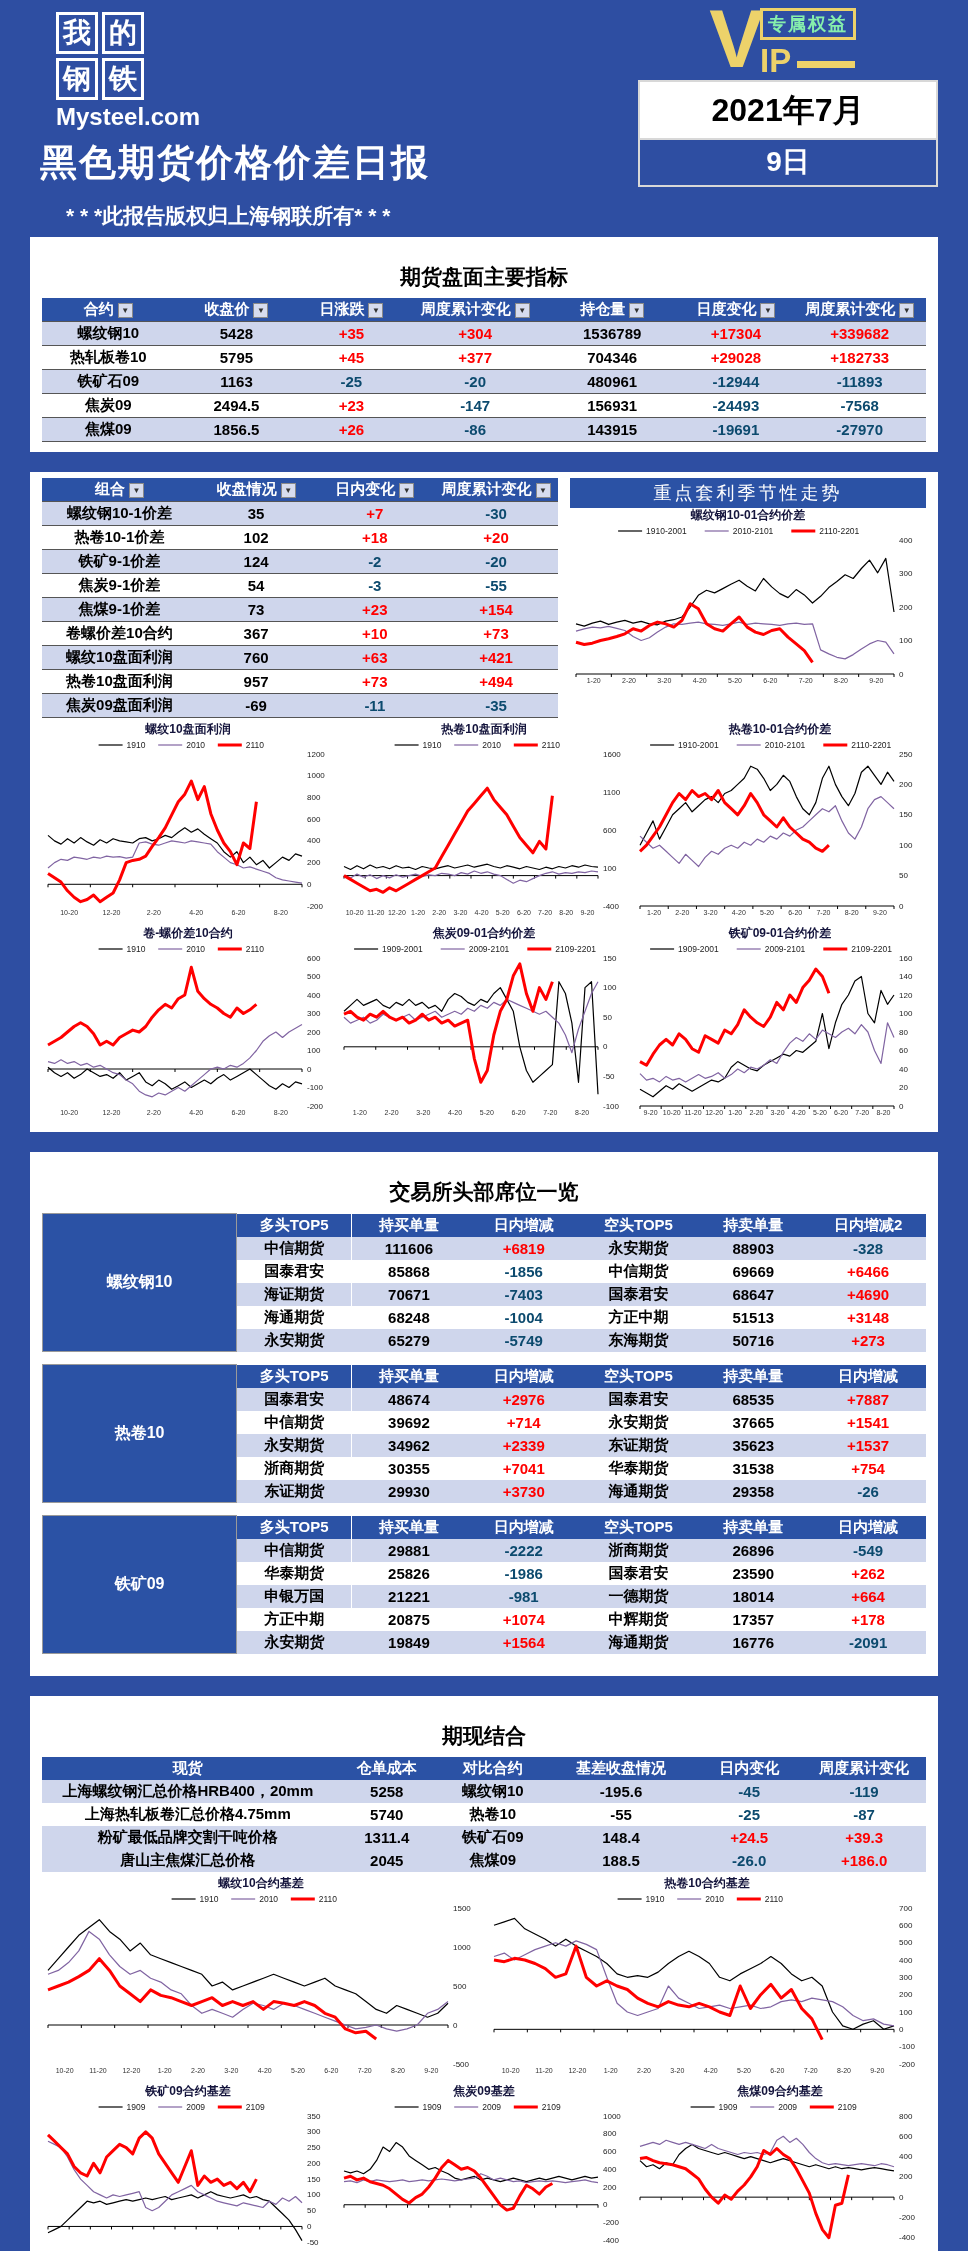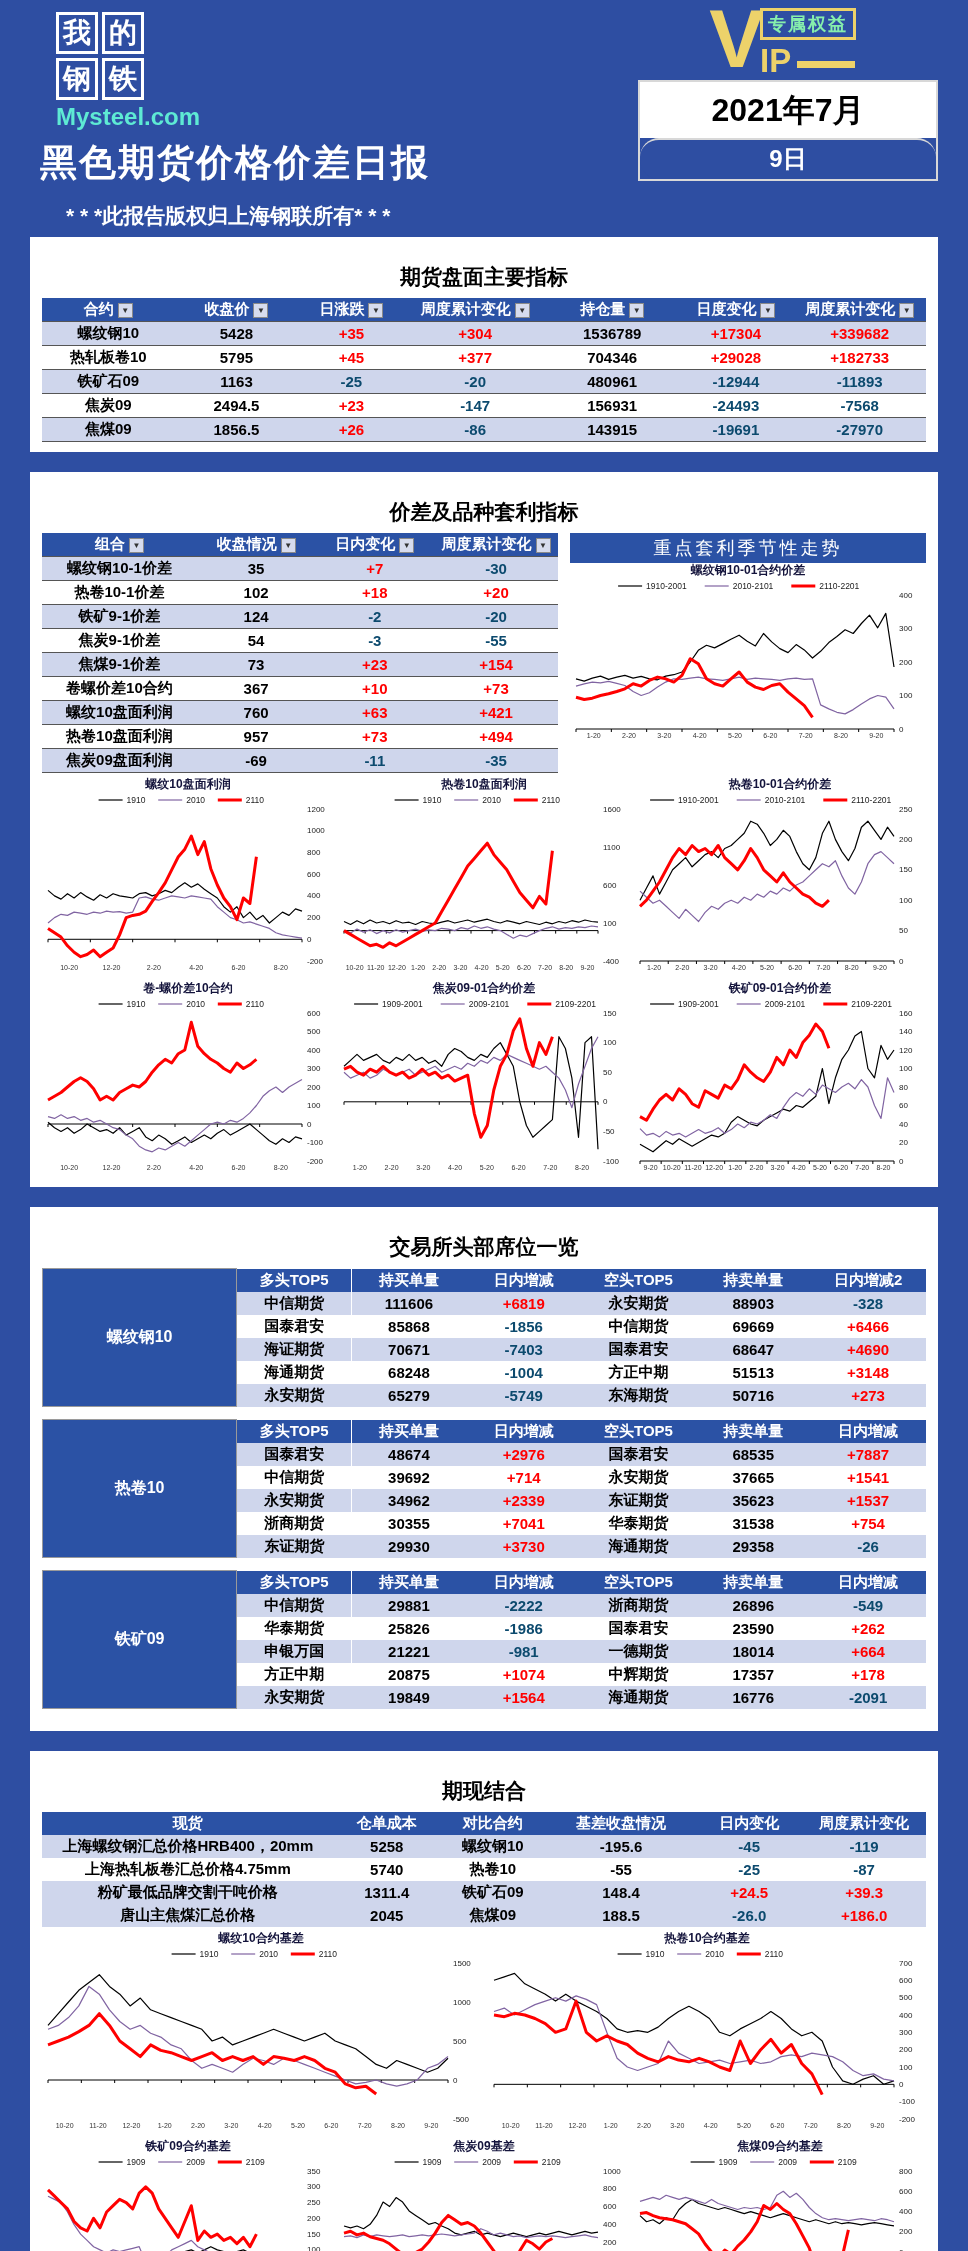--- a/index.html
+++ b/index.html
@@ -4,32 +4,32 @@
 <style>
   html,body{margin:0;padding:0;}
   body{background:#2E4EA2;font-family:"Liberation Sans","DejaVu Sans",sans-serif;}
   .page{width:968px;height:2251px;background:#2E4EA2;position:relative;overflow:hidden;}
   
   .header{position:relative;height:237px;}
   .logo{position:absolute;left:56px;top:12px;}
   .logo-grid{display:grid;grid-template-columns:42px 42px;gap:4px;}
   .logo-cell{width:42px;height:42px;border:3px solid #fff;box-sizing:border-box;color:#fff;
              font-size:28px;font-weight:bold;display:flex;align-items:center;justify-content:center;}
-  .logo-domain{color:#5eead4;font-size:24px;font-weight:bold;margin-top:3px;}
+  .logo-domain{color:#ffffff;font-size:24px;font-weight:bold;margin-top:3px;}
   .report-title{position:absolute;left:40px;top:138px;font-size:37px;font-weight:bold;color:#fff;letter-spacing:2px;}
   .vip{position:absolute;top:4px;right:112px;display:flex;}
   .vip-v{font-size:82px;font-weight:bold;color:#EDD26A;line-height:0.85;}
   .vip-right{margin-left:-4px;padding-top:4px;}
   .vip-benefit{border:3px solid #EDD26A;color:#86efac;font-size:18px;font-weight:bold;padding:1px 5px;letter-spacing:2px;}
   .vip-ip-row{display:flex;align-items:center;margin-top:2px;}
   .vip-ip{font-size:33px;font-weight:bold;color:#EDD26A;}
   .vip-underline{width:58px;height:7px;background:#EDD26A;margin-left:6px;margin-top:6px;}
   .date-box{position:absolute;right:30px;top:80px;width:300px;border:2px solid #D8D8D8;box-sizing:border-box;}
   .date-top{background:#fff;color:#000;font-size:32px;font-weight:bold;text-align:center;padding:7px 0 5px;}
-  .date-bottom{background:#2E4EA2;color:#fff;font-size:24px;font-weight:bold;text-align:center;padding:3px 0 4px;border-top:2px solid #D8D8D8;border-radius:19px;}
+  .date-bottom{background:#2E4EA2;color:#fff;font-size:28px;font-weight:bold;text-align:center;padding:3px 0 4px;border-top:2px solid #D8D8D8;}
   .copyright{position:absolute;left:66px;top:202px;color:#fff;font-size:21px;font-weight:bold;}
   
   .panel{background:#fff;margin:0 30px 20px;padding:6px 12px 10px;}
   .section-title{text-align:center;font-size:21px;font-weight:bold;color:#000;margin:20px 0 7px;}
   table{border-collapse:collapse;width:100%;table-layout:fixed;}
   th{background:#2B52A5;color:#fff;font-size:15px;font-weight:bold;padding:2px 1px;white-space:nowrap;overflow:hidden;}
   td{font-size:15px;font-weight:bold;text-align:center;padding:1px 2px;color:#000;white-space:nowrap;overflow:hidden;height:21px;}
   tr.alt td{background:#CFD6EC;}
   .pos{color:#FF0000;}
   .neg{color:#0c4a6e;}
@@ -149,21 +149,20 @@
             <td class="neg">-86</td>
             <td>143915</td>
             <td class="neg">-19691</td>
             <td class="neg">-27970</td>
           </tr>
         </tbody>
       </table>
   </div>
 
   <div class="panel">
-    <div class="section-title">价差及品种套利指标</div>
     <div class="split">
       <div class="split-left">
         <table class="grid-lines" id="spread-table">
             <colgroup>
               <col style="width: 30%;">
               <col style="width: 23%;">
               <col style="width: 23%;">
               <col style="width: 24%;">
             </colgroup>
             <thead>

